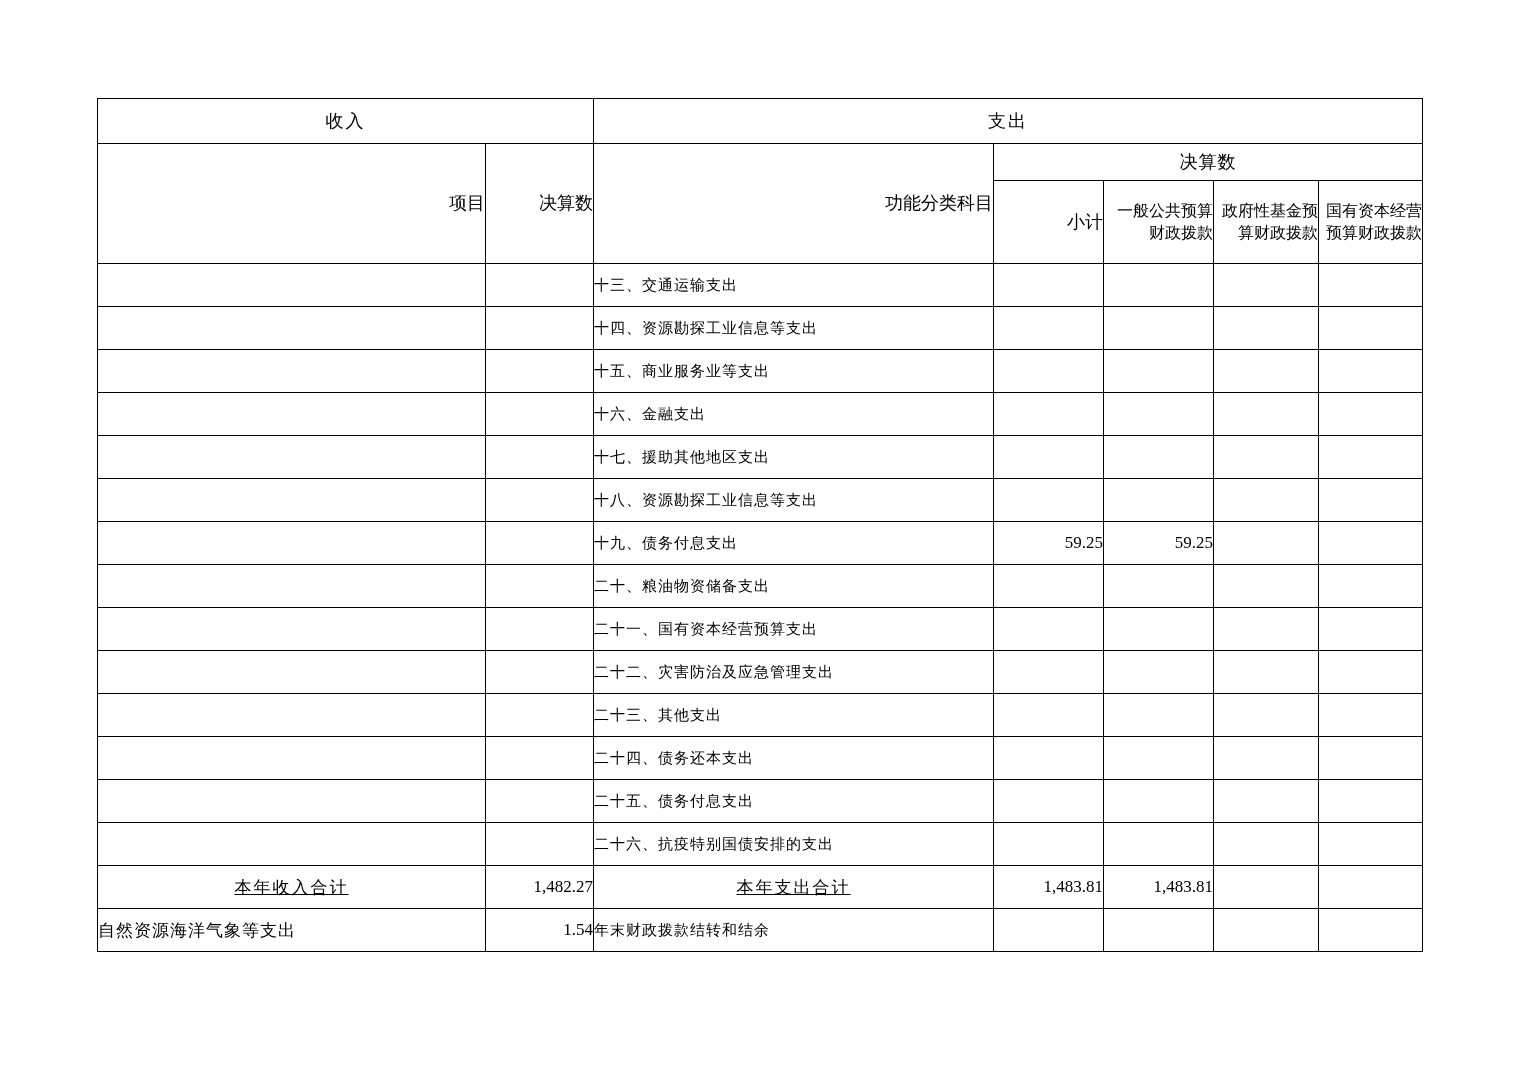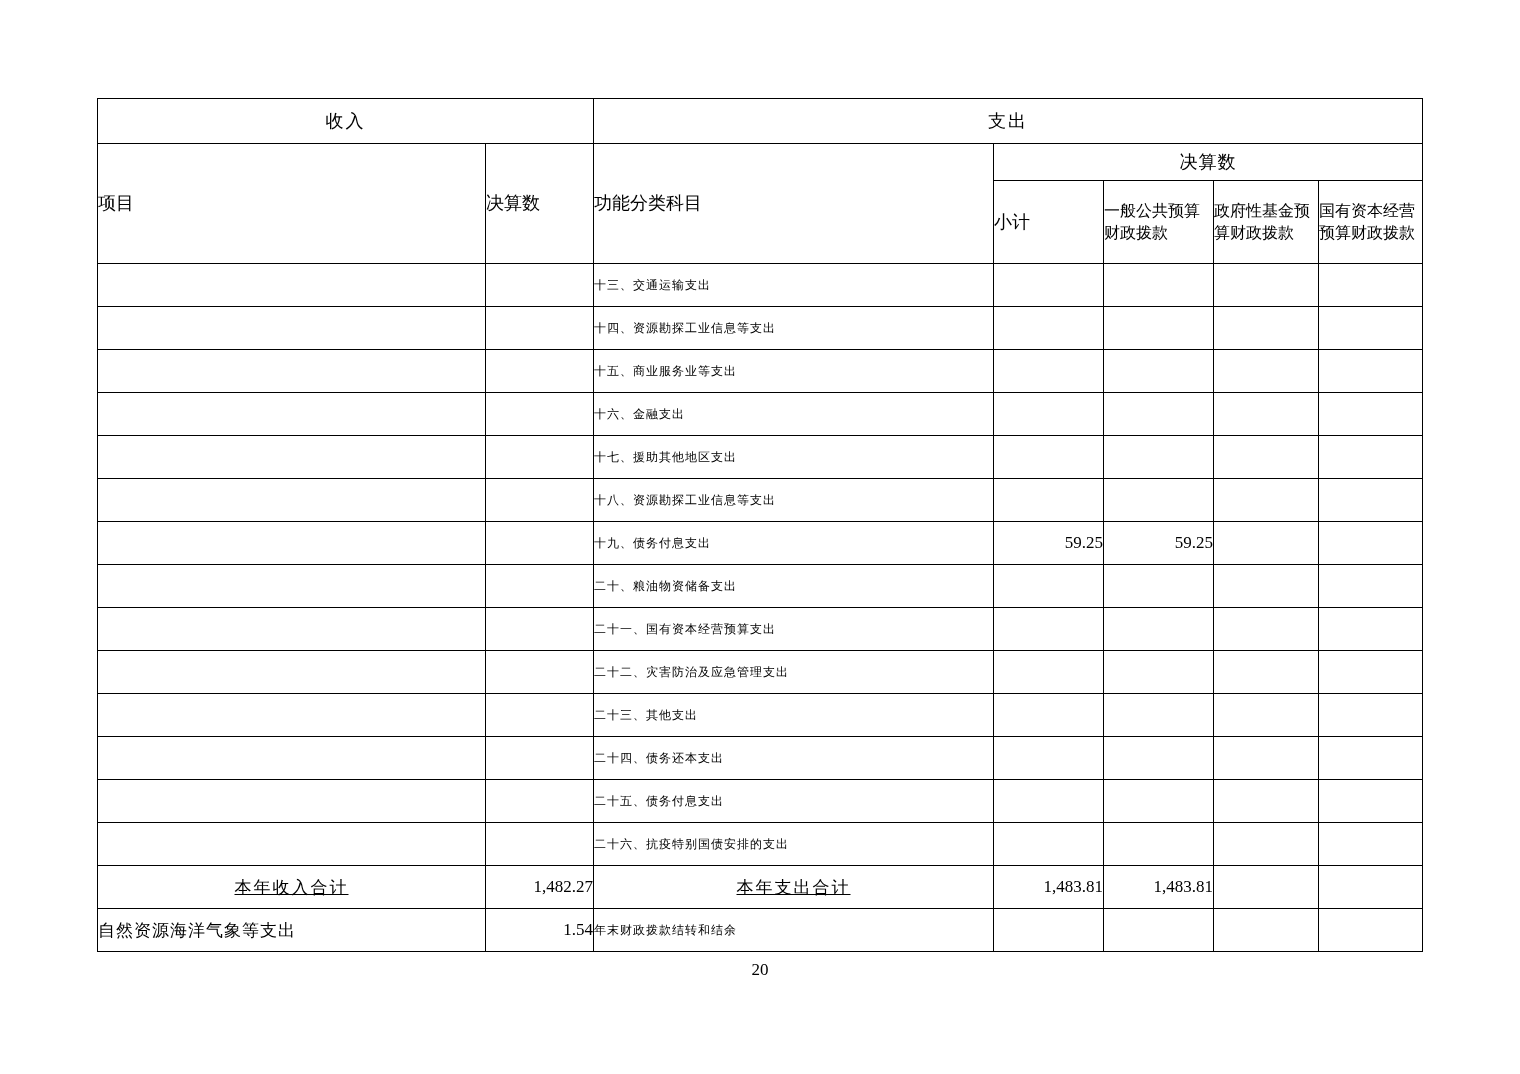--- a/index.html
+++ b/index.html
@@ -55,35 +55,35 @@
     font-size: 18px;
     letter-spacing: 2px;
   }
   .hdr-mid {
     height: 36px;
     text-align: center;
     font-size: 18px;
     letter-spacing: 1px;
   }
   .hdr-col {
-    text-align: left;
+    text-align: right;
     font-size: 18px;
     line-height: 1.35;
     padding: 4px 2px;
   }
   .hdr-col.small {
     font-size: 16px;
   }
   .row-cell {
     height: 42px;
   }
   .item-txt {
     text-align: left;
     padding-left: 14px;
-    font-size: 12px;
+    font-size: 15px;
     letter-spacing: 1px;
   }
   .num {
     text-align: right;
     padding-right: 10px;
     font-size: 17px;
   }
   .blank { }
   .total-row td {
     font-weight: bold;
@@ -284,14 +284,13 @@
           <td class="row-cell item-txt">年末财政拨款结转和结余</td>
           <td class="row-cell num"></td>
           <td class="row-cell num"></td>
           <td class="row-cell num"></td>
           <td class="row-cell num"></td>
         </tr>
       </tbody>
     </table>
   </div>
 
-  <div class="page-number">20</div>
 </div>
 
 </body></html>

